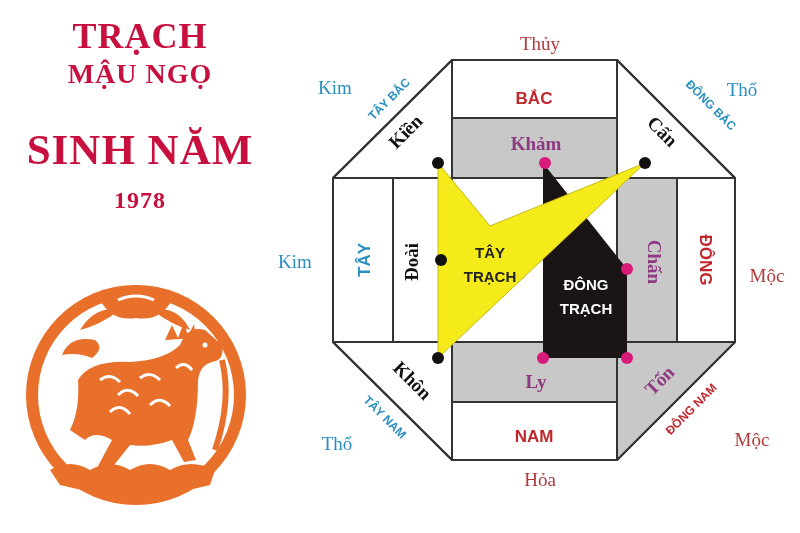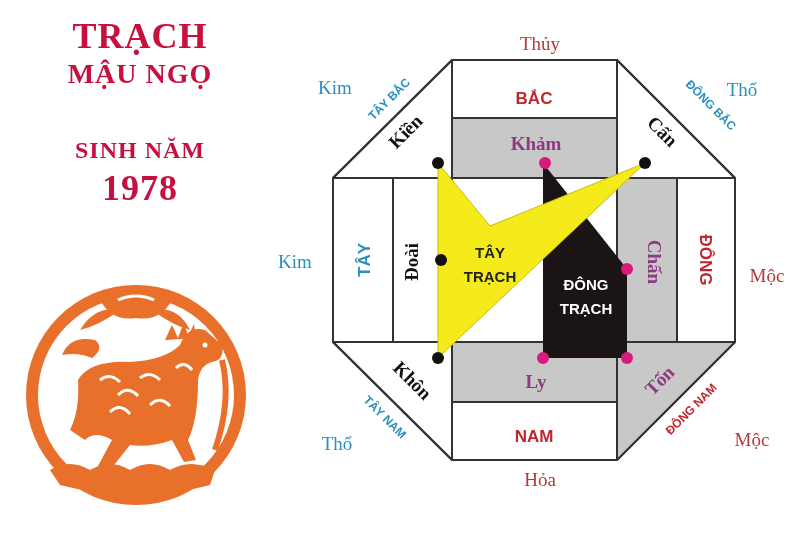--- a/index.html
+++ b/index.html
@@ -1,21 +1,21 @@
 <!DOCTYPE html>
 <html><head>
 <meta charset="utf-8">
 <style>
   html, body { margin: 0; padding: 0; background: #ffffff; }
   body { width: 800px; height: 533px; position: relative; overflow: hidden; font-family: "Liberation Serif", serif; }
   .title { position: absolute; left: 0; width: 280px; text-align: center; color: #c8103e; font-family: "Liberation Serif", serif; font-weight: bold; letter-spacing: 1px; }
   #t1 { top: 18px; font-size: 36px; line-height: 36px; }
   #t2 { top: 56px; font-size: 28px; line-height: 36px; }
-  #t3 { top: 132px; font-size: 24px; line-height: 36px; }
-  #t4 { top: 170px; font-size: 36px; line-height: 36px; }
+  #t3 { top: 132px; font-size: 43px; line-height: 36px; }
+  #t4 { top: 182px; font-size: 24px; line-height: 36px; }
   svg#diagram { position: absolute; left: 0; top: 0; }
   svg text { font-family: "Liberation Serif", serif; }
   .sans { font-family: "Liberation Sans", sans-serif; }
 </style>
 </head>
 <body>
 
 <div class="title" id="t1">TRẠCH</div>
 <div class="title" id="t2">MẬU NGỌ</div>
 <div class="title" id="t3">SINH NĂM</div>

